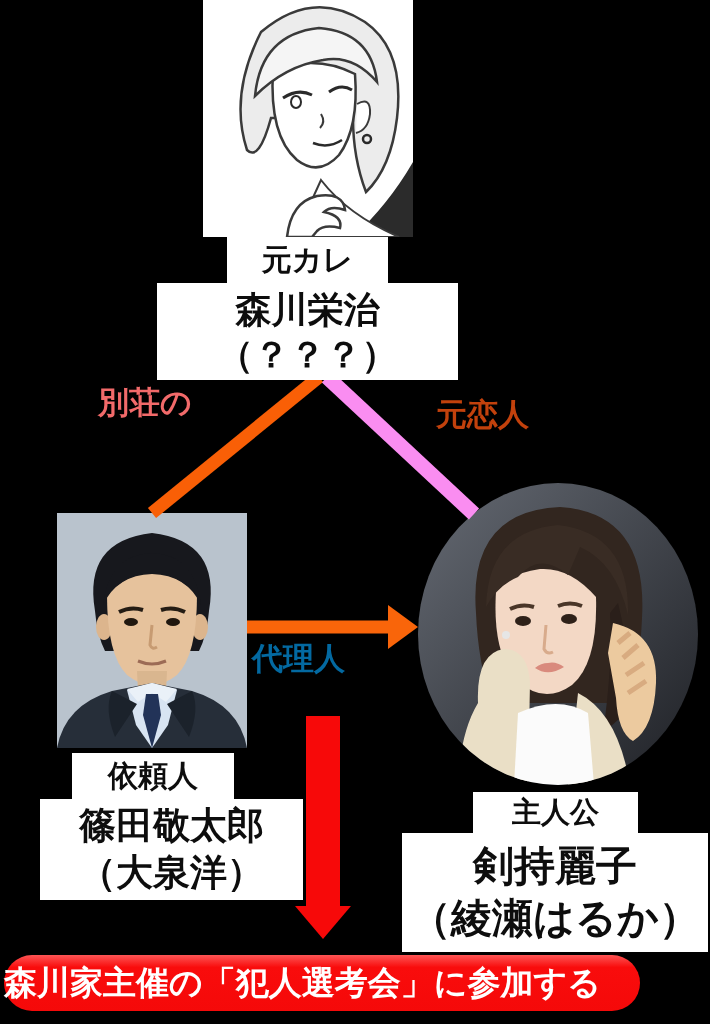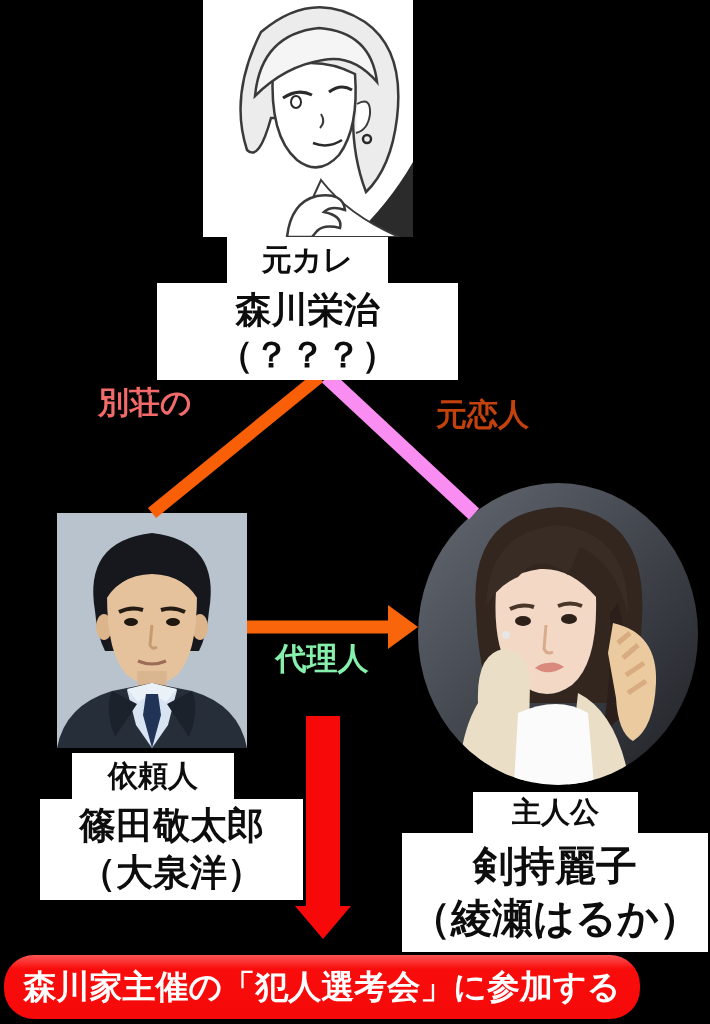--- a/index.html
+++ b/index.html
@@ -18,35 +18,35 @@
   .role-left  {left:72px; top:753px;width:162px;height:46px;font-size:30px;}
   .name-left  {left:40px; top:799px;width:263px;height:101px;font-size:37px;}
   .role-right {left:473px;top:792px;width:165px;height:41px;font-size:29px;}
   .name-right {left:402px;top:833px;width:306px;height:119px;font-size:41px;}
   
   .rel-label{
     position:absolute;font-weight:bold;z-index:5;line-height:1.12;
   }
   .villa-label{left:98px;top:386px;color:#f26a6a;font-size:31px;text-align:right;}
   .exlover-label{left:428px;top:398px;color:#c2410c;font-size:31px;margin-left:8px;}
-  .agent-label{left:252px;top:642px;width:140px;color:#86efac;font-size:31px;text-align:center;}
+  .agent-label{left:252px;top:642px;width:140px;color:#0369a1;font-size:31px;}
   .rel-label span{display:block;}
   
   .photo{position:absolute;z-index:1;overflow:hidden;}
   .manga-photo{left:203px;top:0;width:210px;height:237px;}
   .man-photo{left:57px;top:513px;width:190px;height:235px;}
   .woman-photo{left:418px;top:483px;width:280px;height:302px;border-radius:50%;}
   .photo svg{display:block;width:100%;height:100%;}
   
   .arrows{position:absolute;left:0;top:0;z-index:3;}
   
   .banner{
-    position:absolute;left:4px;top:955px;width:636px;height:64px;z-index:6;
+    position:absolute;left:4px;top:955px;width:636px;height:56px;z-index:6;
     background:linear-gradient(180deg,#fd5555 0%,#f90c0c 22%,#f50909 100%);
-    border-radius:30px;display:flex;align-items:center;justify-content:center;
+    border-radius:30px;display:flex;align-items:center;justify-content:flex-start;
     color:#ffffff;font-weight:bold;font-size:33px;white-space:nowrap;
   }
 </style>
 </head>
 <body>
 
 <div class="stage">
 
   <div class="photo manga-photo">
     <svg viewBox="0 0 210 237">

